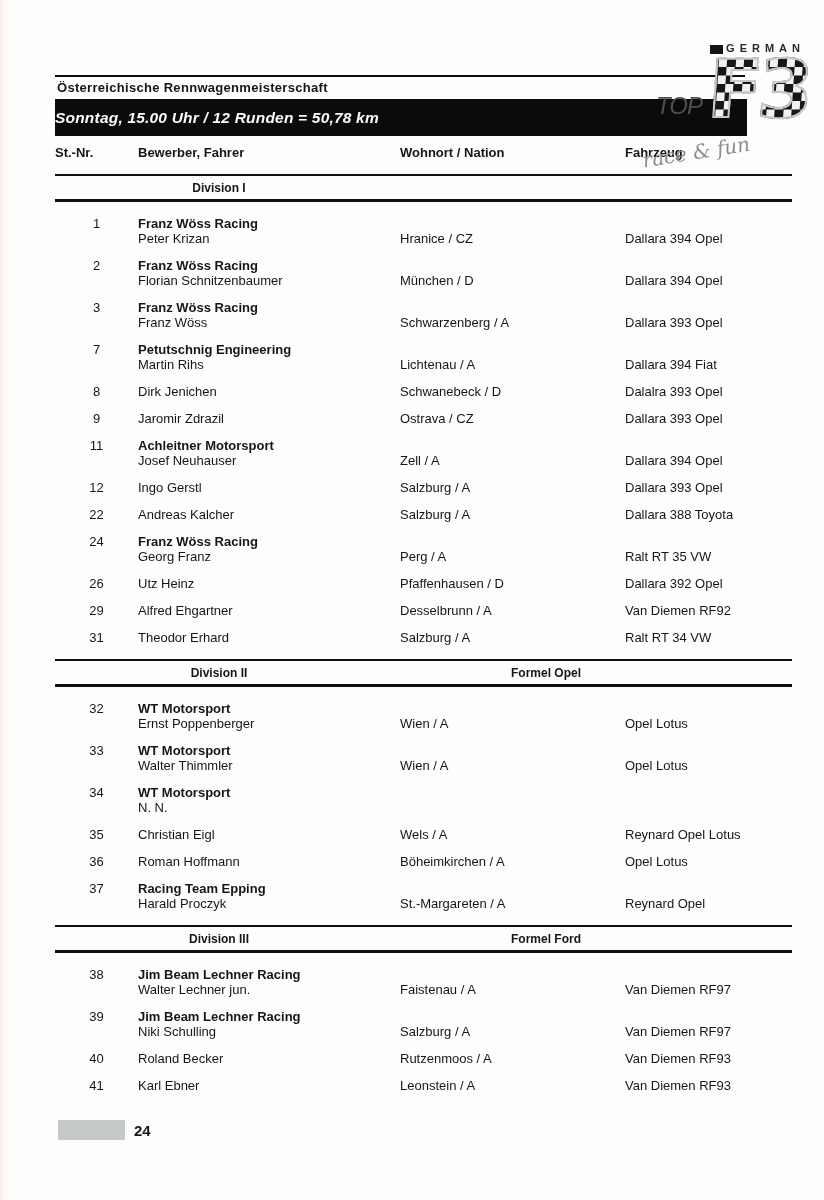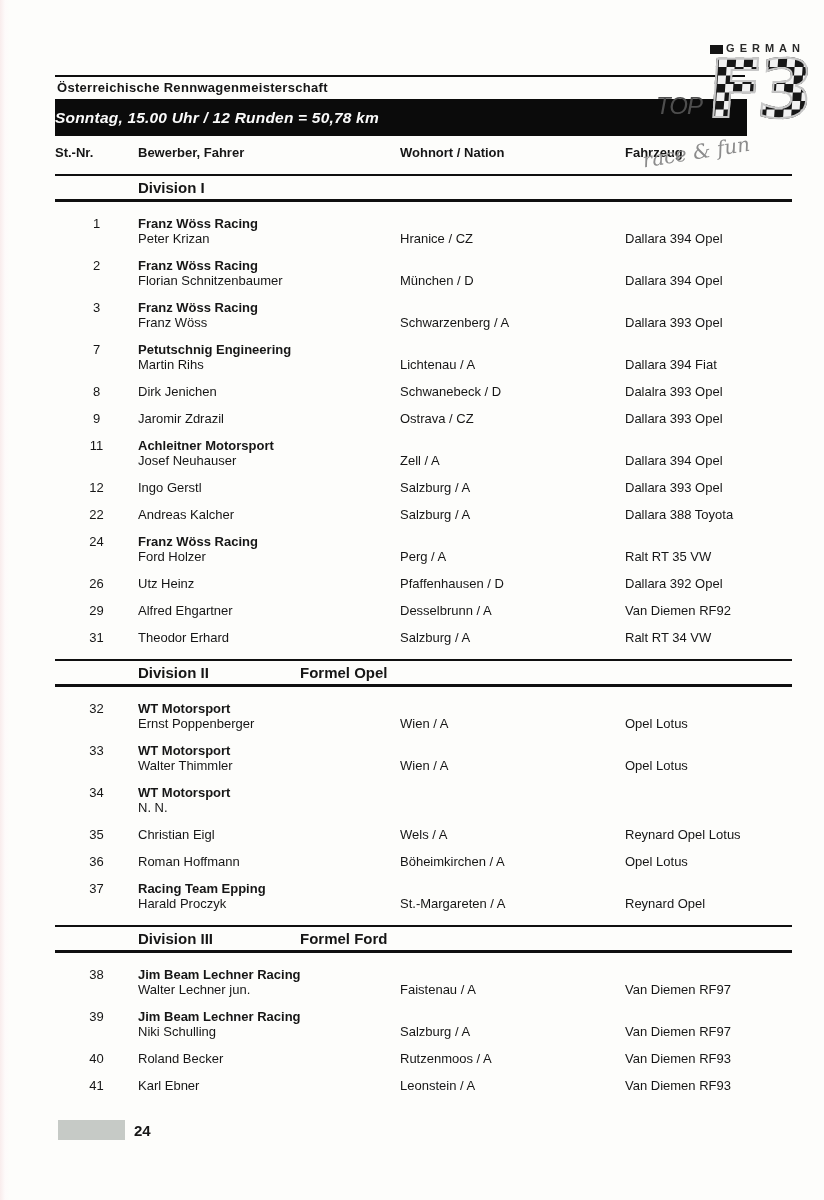--- a/index.html
+++ b/index.html
@@ -29,22 +29,22 @@
     box-sizing:border-box;letter-spacing:0.2px;
   }
   .col-headers{
     display:grid;grid-template-columns:83px 262px 225px 1fr;
     margin-top:9px;font-weight:bold;font-size:13px;
   }
   .division-band{
     border-top:2px solid #101010;border-bottom:3px solid #101010;
     padding:3px 0 2px 0;
     display:grid;grid-template-columns:83px 162px 1fr;
-    font-weight:bold;font-size:15px;line-height:18px;
-    margin-top:14px;margin-bottom:14px;
+    font-weight:bold;font-size:12px;line-height:18px;
+    margin-top:14px;margin-bottom:14px;text-align:center;
   }
   .division-band .dname{grid-column:2;}
   .division-band .dseries{grid-column:3;}
   .row{
     display:grid;grid-template-columns:83px 262px 225px 1fr;
     margin-bottom:12px;font-size:13px;line-height:15px;
   }
   .row .nr{align-self:start;text-align:center;padding-left:0;width:83px;box-sizing:border-box;}
   .row .bewerber{align-self:end;}
   .row .team{font-weight:bold;}
@@ -201,21 +201,21 @@
       <div class="driver">Andreas Kalcher</div>
     </div>
     <div class="home">Salzburg / A</div>
     <div class="car">Dallara 388 Toyota</div>
   </div>
 
   <div class="row">
     <div class="nr">24</div>
     <div class="bewerber">
       <div class="team">Franz Wöss Racing</div>
-      <div class="driver">Ford Holzer</div>
+      <div class="driver">Georg Franz</div>
     </div>
     <div class="home">Perg / A</div>
     <div class="car">Ralt RT 35 VW</div>
   </div>
 
   <div class="row">
     <div class="nr">26</div>
     <div class="bewerber">
 
       <div class="driver">Utz Heinz</div>

